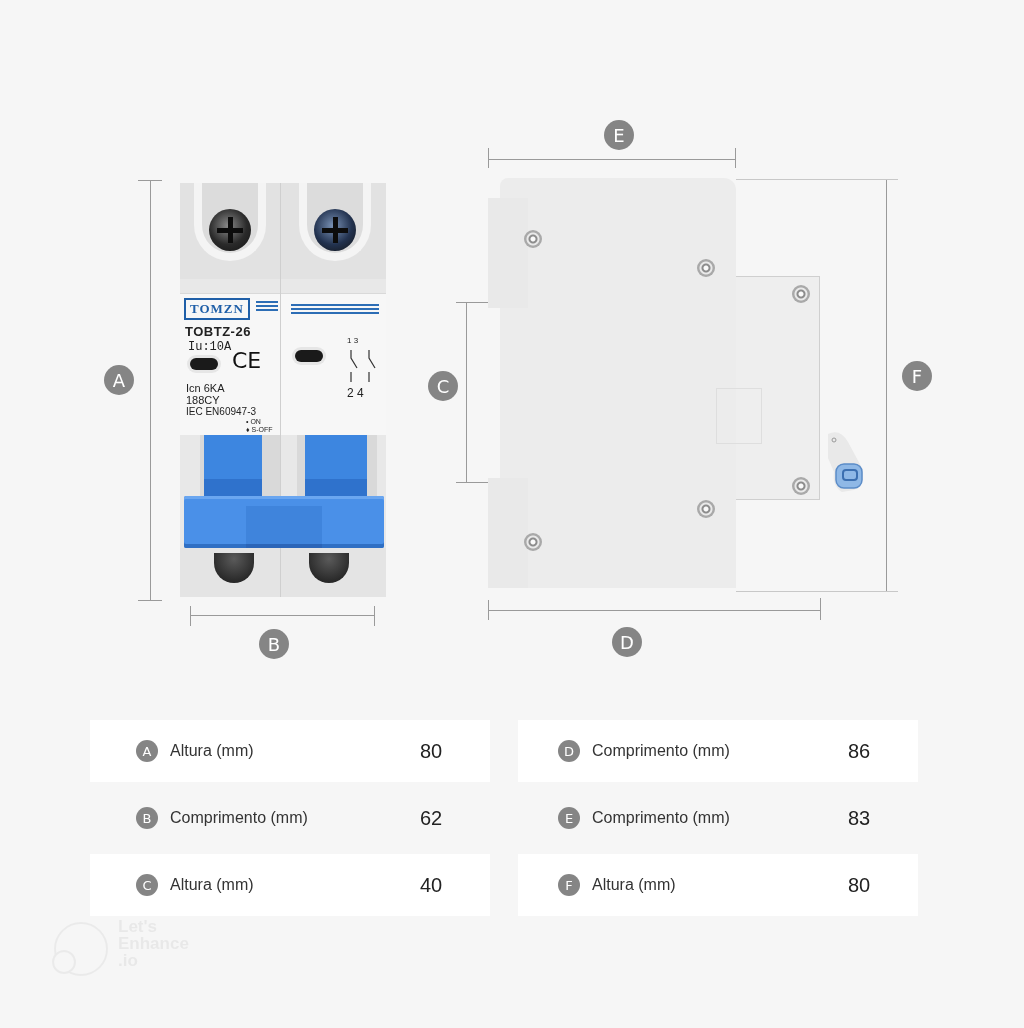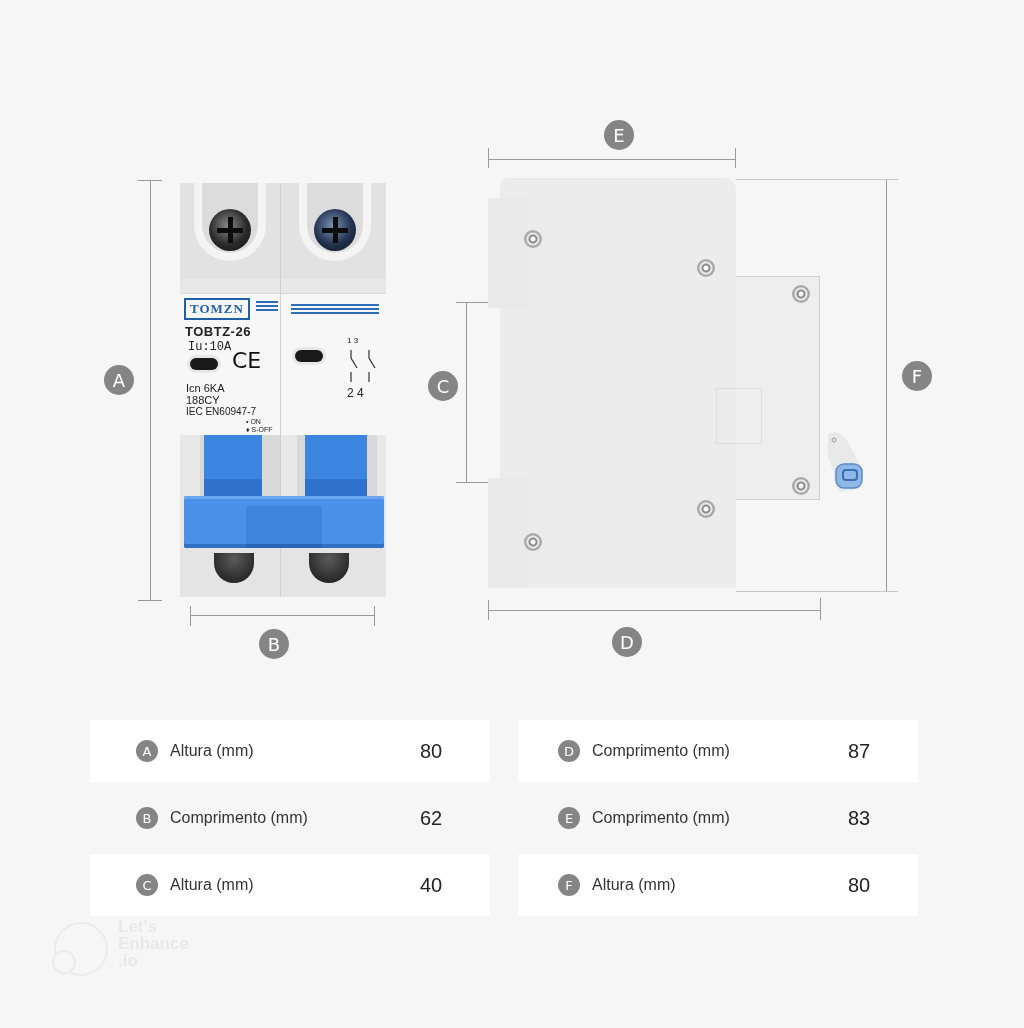--- a/index.html
+++ b/index.html
@@ -102,21 +102,21 @@
             <span></span>
             <span></span>
             <span></span>
           </div>
         <div class="lbl big" style="left:5px; top:30px;">TOBTZ-26</div>
         <div class="lbl" style="left:8px; top:46px; font-size:12px;font-family:Liberation Mono, monospace;">Iu:10A</div>
         <div class="window" style="left:10px; top:64px;"></div>
         <div class="ce" style="left:52px; top:54px;">CE</div>
         <div class="lbl" style="left:6px; top:88px;">Icn 6KA</div>
         <div class="lbl" style="left:6px; top:100px;">188CY</div>
-        <div class="lbl" style="left:6px; top:112px; font-size:10px;">IEC EN60947-7</div>
+        <div class="lbl" style="left:6px; top:112px; font-size:10px;">IEC EN60947-3</div>
         <div class="lbl" style="left:66px; top:124px; font-size:7px;">• ON</div>
         <div class="lbl" style="left:66px; top:132px; font-size:7px;">♦ S-OFF</div>
       </div>
       <div class="handle-slot" style="left:20px;">
         <div class="handle-blue" style="left:4px; top:0; width:58px; height:62px; box-shadow: inset 0 -18px 0 #2f72cc;"></div>
       </div>
       <div class="bottom-term"></div>
       <div class="screw-b" style="left:34px;"></div>
     </div>
 
@@ -209,21 +209,21 @@
     <div class="badge sm">C</div>
     <div class="label">Altura (mm)</div>
     <div class="value">40</div>
   </div>
 </div>
 
 <div>
   <div class="row shade" style="left:518px; top:720px; width:400px; padding-left:40px;">
     <div class="badge sm">D</div>
     <div class="label">Comprimento (mm)</div>
-    <div class="value">87</div>
+    <div class="value">86</div>
   </div>
   <div class="row plain" style="left:518px; top:787px; width:400px; padding-left:40px;">
     <div class="badge sm">E</div>
     <div class="label">Comprimento (mm)</div>
     <div class="value">83</div>
   </div>
   <div class="row shade" style="left:518px; top:854px; width:400px; padding-left:40px;">
     <div class="badge sm">F</div>
     <div class="label">Altura (mm)</div>
     <div class="value">80</div>

